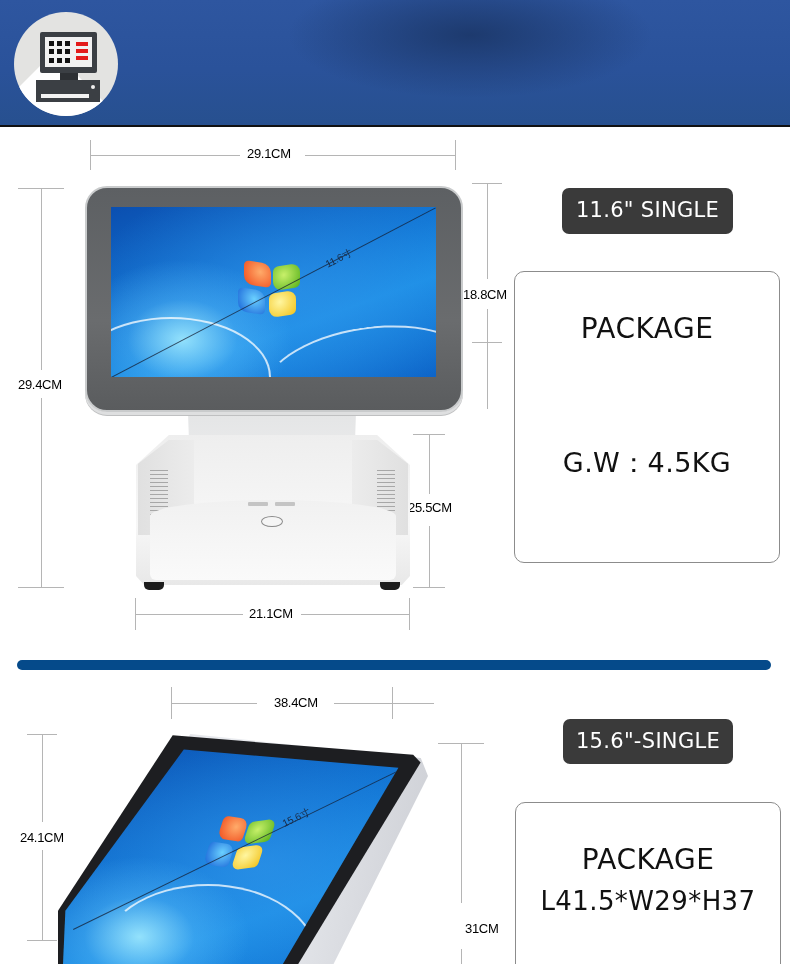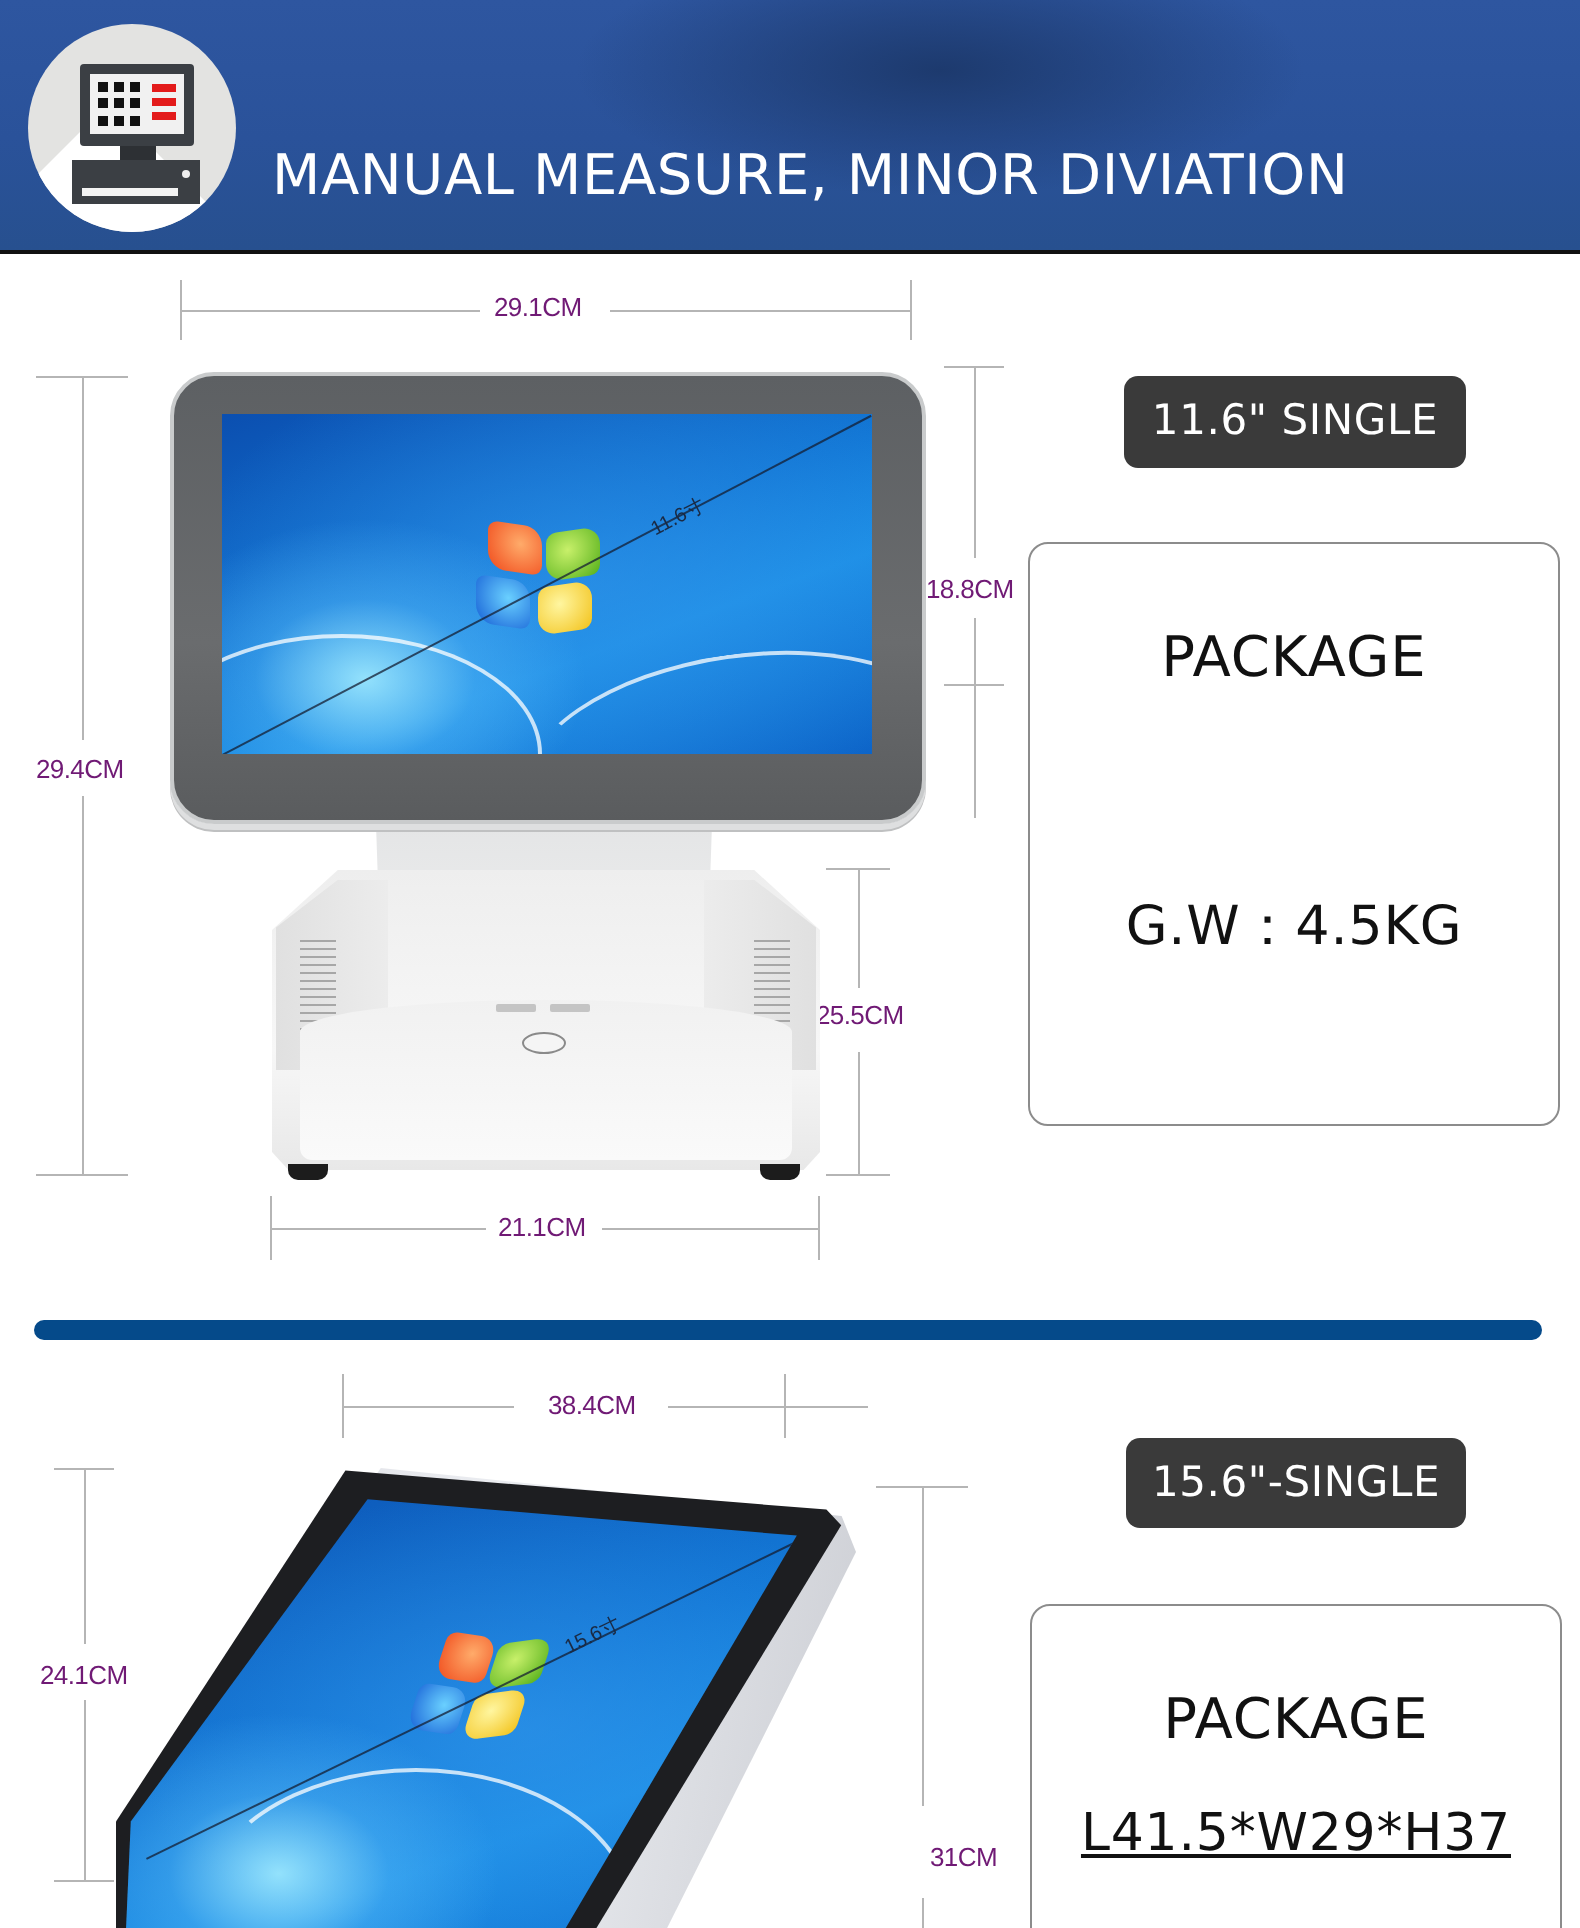--- a/index.html
+++ b/index.html
@@ -54,21 +54,21 @@
   }
 
   
   .dim-h, .dim-v { position: absolute; }
   .dim-h .line { position: absolute; top: 50%; height: 1px; background: #b5b5b5; }
   .dim-h .tick { position: absolute; width: 1px; background: #b5b5b5; top: 0; bottom: 0; }
   .dim-v .line { position: absolute; left: 50%; width: 1px; background: #b5b5b5; }
   .dim-v .tick { position: absolute; height: 1px; background: #b5b5b5; left: 0; right: 0; }
   .dim-label {
     position: absolute; font-family: "Liberation Sans", sans-serif; font-size: 13px;
-    color: #701a75; white-space: nowrap; letter-spacing: -0.3px;
+    color: #000000; white-space: nowrap; letter-spacing: -0.3px;
   }
 
   
   .badge {
     position: absolute; background: #3a3a3a; color: #fff; border-radius: 7px;
     font-family: "DejaVu Sans", sans-serif; font-size: 21px; text-align: center;
     line-height: 44px; letter-spacing: 0.3px;
   }
 
   
@@ -191,21 +191,20 @@
             <span></span>
           </div>
       </div>
     </div>
     <div class="neck"></div>
     <div class="base">
         <div class="slot"></div>
         <div class="led"></div>
       </div>
   </div>
-  <div class="banner-sub">MANUAL MEASURE, MINOR DIVIATION</div>
 </div>
 
 <div class="dim-h" style="left:90px; top:140px; width:366px; height:30px;">
   <div class="tick" style="left:0;"></div>
   <div class="tick" style="right:0;"></div>
   <div class="line" style="left:0; width:150px;"></div>
   <div class="line" style="left:215px; width:151px;"></div>
   <div class="dim-label" style="left:157px; top:6px;">29.1CM</div>
 </div>
 
@@ -342,14 +341,14 @@
     </div>
     <div class="diag" style="left:15px; top:195px; width:360px; transform:rotate(-26deg);"></div>
     <div class="diag-label" style="left:222px; top:84px; transform:rotate(-26deg);">15.6寸</div>
   </div>
 </div>
 
 <div class="badge" style="left:563px; top:719px; width:170px; height:45px;">15.6"-SINGLE</div>
 
 <div class="pkg" style="left:515px; top:802px; width:266px; height:180px;">
   <div class="title" style="margin-top:40px;">PACKAGE</div>
-  <div class="dims" style="margin-top:26px;text-decoration:underline;">L41.5*W29*H37</div>
+  <div class="dims" style="margin-top:10px;">L41.5*W29*H37</div>
 </div>
 
 </body></html>

